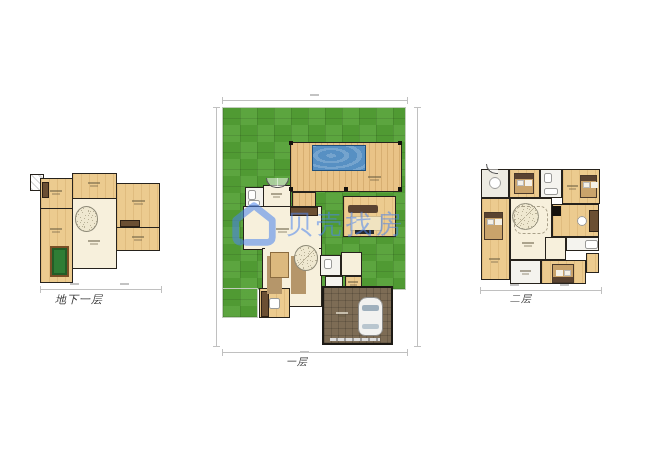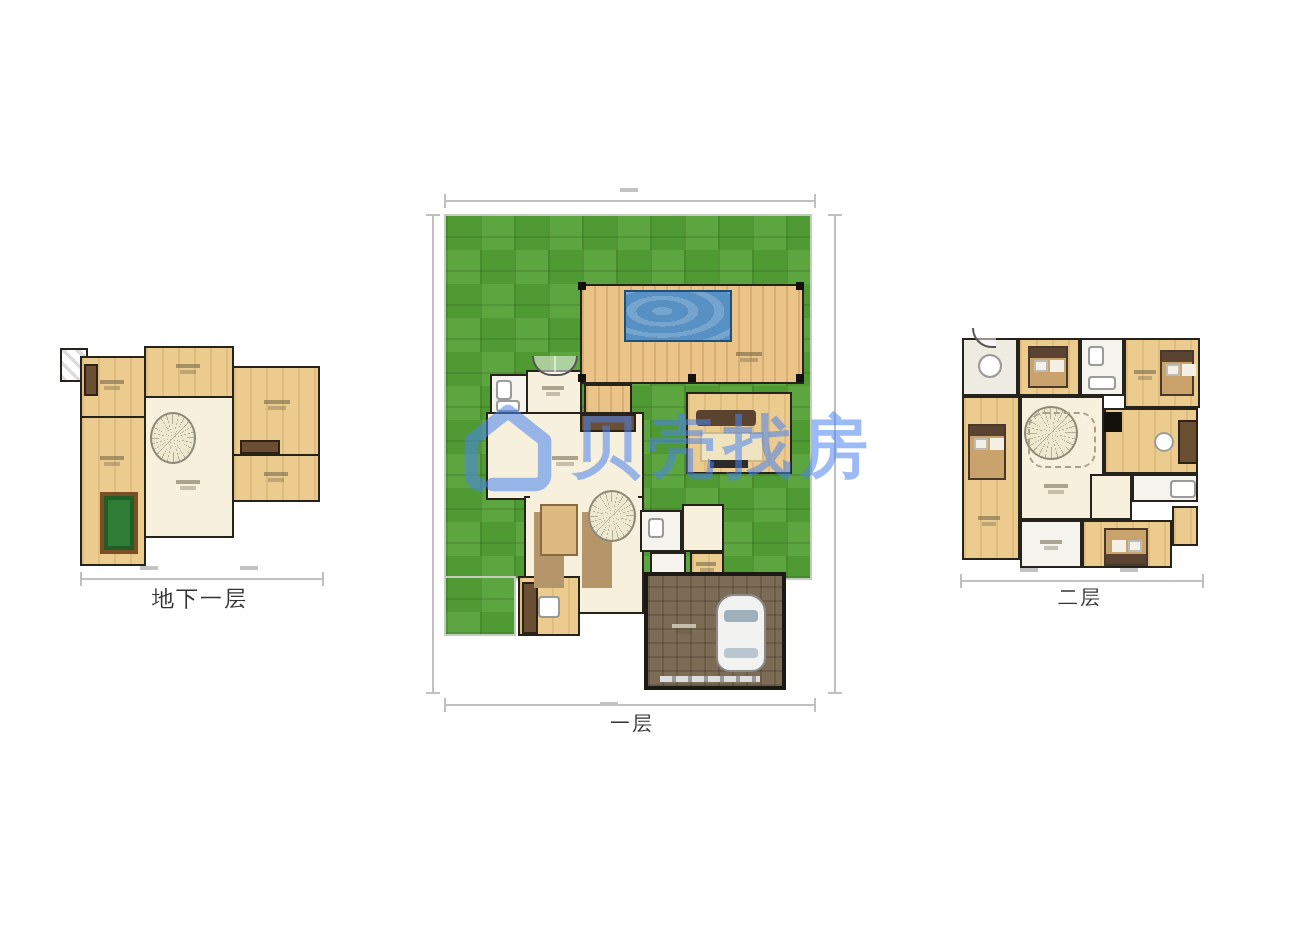--- a/index.html
+++ b/index.html
@@ -42,25 +42,25 @@
   .sofa{background:#5a4331;border-radius:2px;}
   .rug{background:#f0e3c0;border:1px solid #cdb98c;}
   .tv{background:#2b2b2b;}
   .fix{background:#fff;border:1px solid #9a9a98;border-radius:2px;}
   .dot{background:#14110d;}
   .smudge{height:2px;background:rgba(95,85,60,.5);}
   .smudge::after{content:"";position:absolute;top:3px;left:15%;right:15%;height:2px;background:rgba(95,85,60,.32);}
   .dimh{height:7px;border-left:1px solid #c0c0c0;border-right:1px solid #c0c0c0;background:linear-gradient(#c0c0c0,#c0c0c0) center/100% 1px no-repeat;}
   .dimv{width:7px;border-top:1px solid #c0c0c0;border-bottom:1px solid #c0c0c0;background:linear-gradient(#c0c0c0,#c0c0c0) center/1px 100% no-repeat;}
   .dnum{height:2px;width:9px;background:#c3c3c3;}
-  .floor-label{position:absolute;color:#333;text-align:center;letter-spacing:1px;}
+  .floor-label{position:absolute;color:#333;text-align:left;letter-spacing:1px;font-style:italic;}
   .arcdoor{position:absolute;width:11px;height:9px;border-left:1px solid #555;border-bottom:1px solid #555;border-radius:0 0 0 11px;background:rgba(255,255,255,.5);}
   .arcdoor.m{transform:scaleX(-1);}
   #watermark{position:absolute;left:228px;top:198px;width:190px;height:52px;z-index:50;display:flex;align-items:center;pointer-events:none;}
-  #wm-text{font-size:34px;font-weight:700;color:rgba(74,132,239,.55);letter-spacing:4px;line-height:1;white-space:nowrap;}
+  #wm-text{font-size:26px;font-weight:400;color:rgba(74,132,239,.55);letter-spacing:4px;line-height:1;white-space:nowrap;}
   .garage-door{background:repeating-linear-gradient(90deg,#ddd 0 6px,#999 6px 8px);}
 </style>
 </head>
 <body>
 
 <div id="canvas">
 
   <div>
     <div class="r hatch" style="left:30px;top:174px;width:14px;height:17px;"></div>
     <div class="r wood" style="left:40px;top:178px;width:33px;height:31px;"></div>

